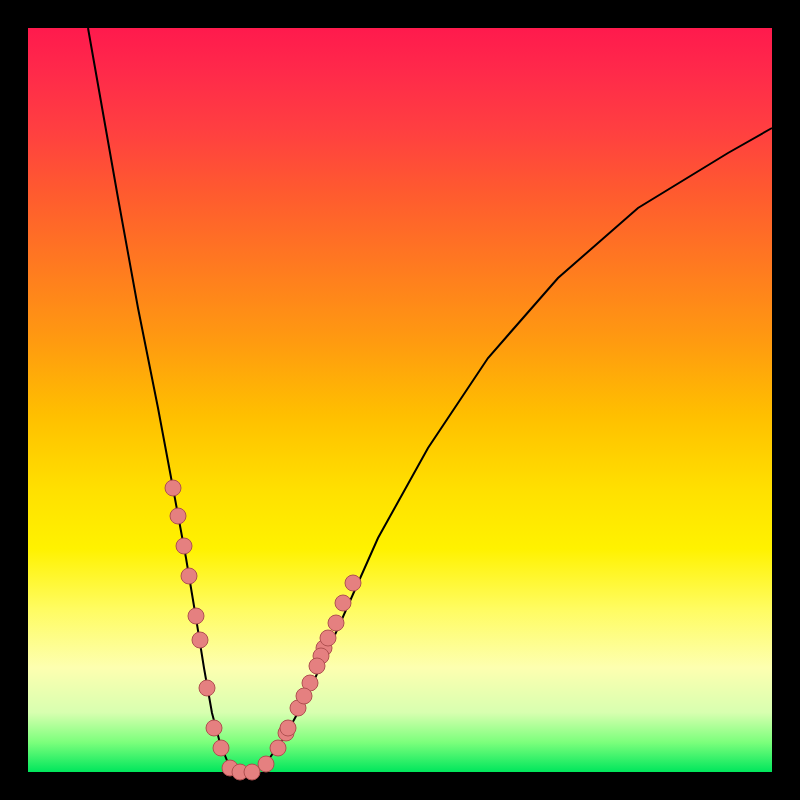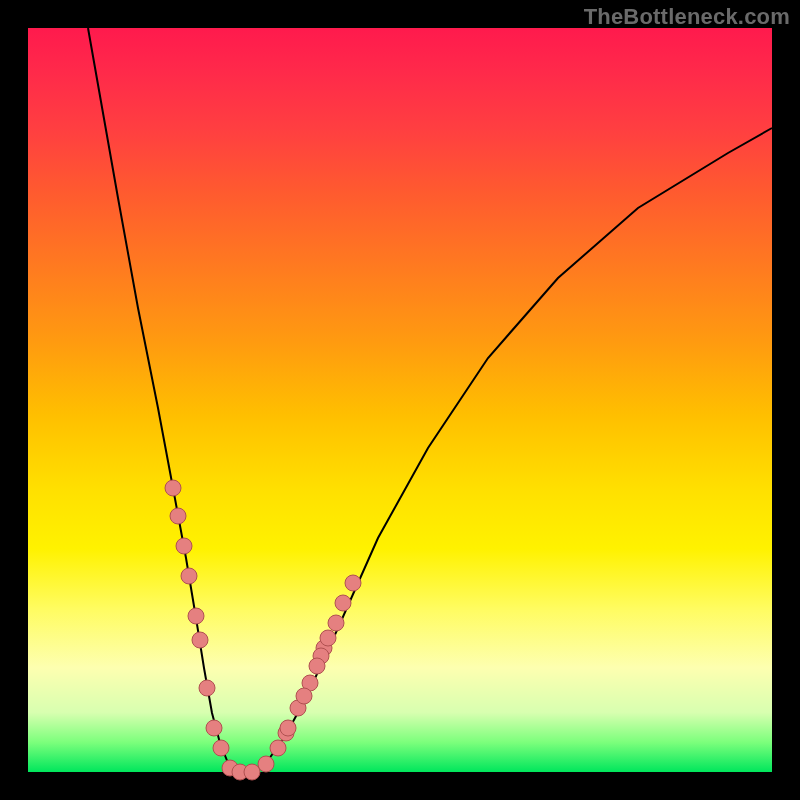--- a/index.html
+++ b/index.html
@@ -66,21 +66,20 @@
   .dot {
     fill: #e58080;
     stroke: #b05050;
     stroke-width: 1;
   }
 </style>
 </head>
 <body>
 
 <div class="frame">
-  <div class="watermark">TheBottleneck.com</div>
   <div class="plot-area">
     <svg class="curve" viewBox="0 0 744 744">
       <path id="curve-path" class="curve-path" d="M60 0 L90 170 L110 280 L130 380 L145 460 L158 530 L168 590 L176 640 L184 685 L192 715 L200 735 L210 744 L222 744 L238 735 L256 710 L278 670 L310 600 L350 510 L400 420 L460 330 L530 250 L610 180 L700 125 L744 100"></path>
       <g id="dots-group">
           <circle cx="145" cy="460" r="8" class="dot"></circle>
           <circle cx="150" cy="488" r="8" class="dot"></circle>
           <circle cx="156" cy="518" r="8" class="dot"></circle>
           <circle cx="161" cy="548" r="8" class="dot"></circle>
           <circle cx="168" cy="588" r="8" class="dot"></circle>
           <circle cx="172" cy="612" r="8" class="dot"></circle>

